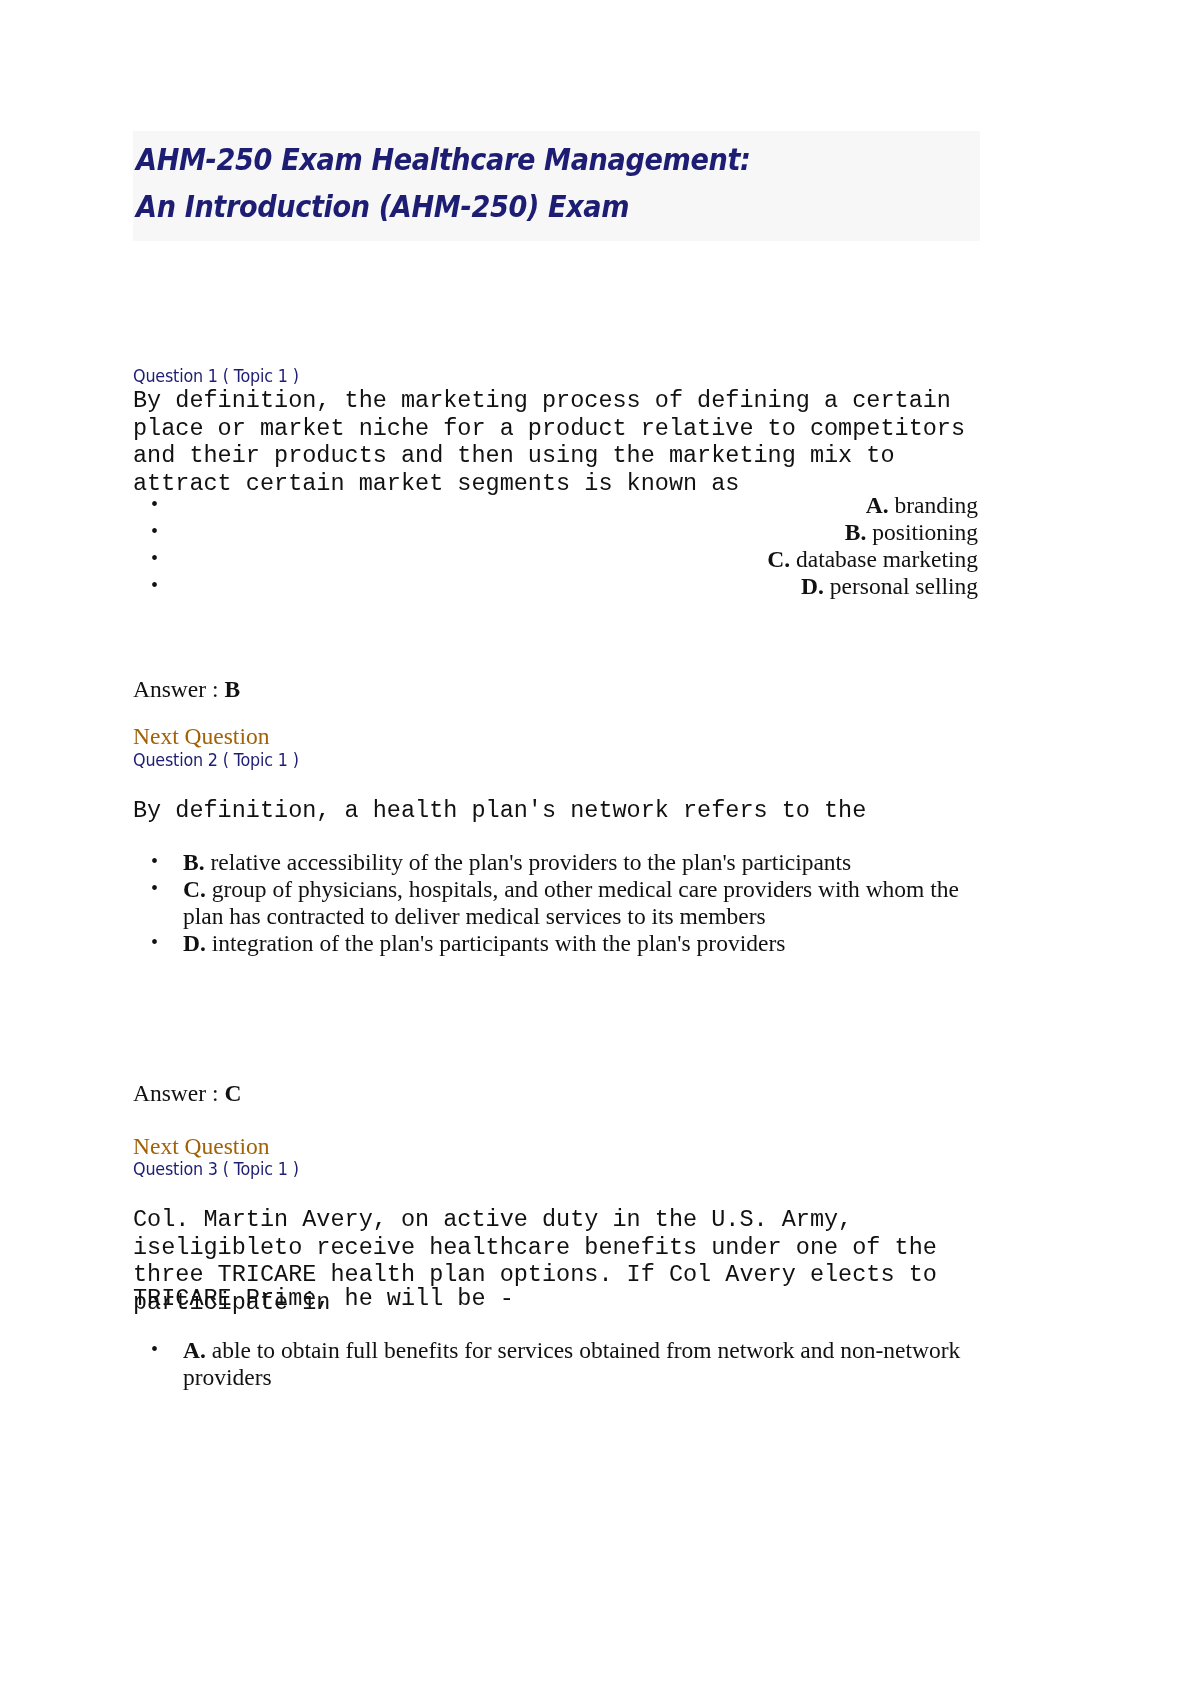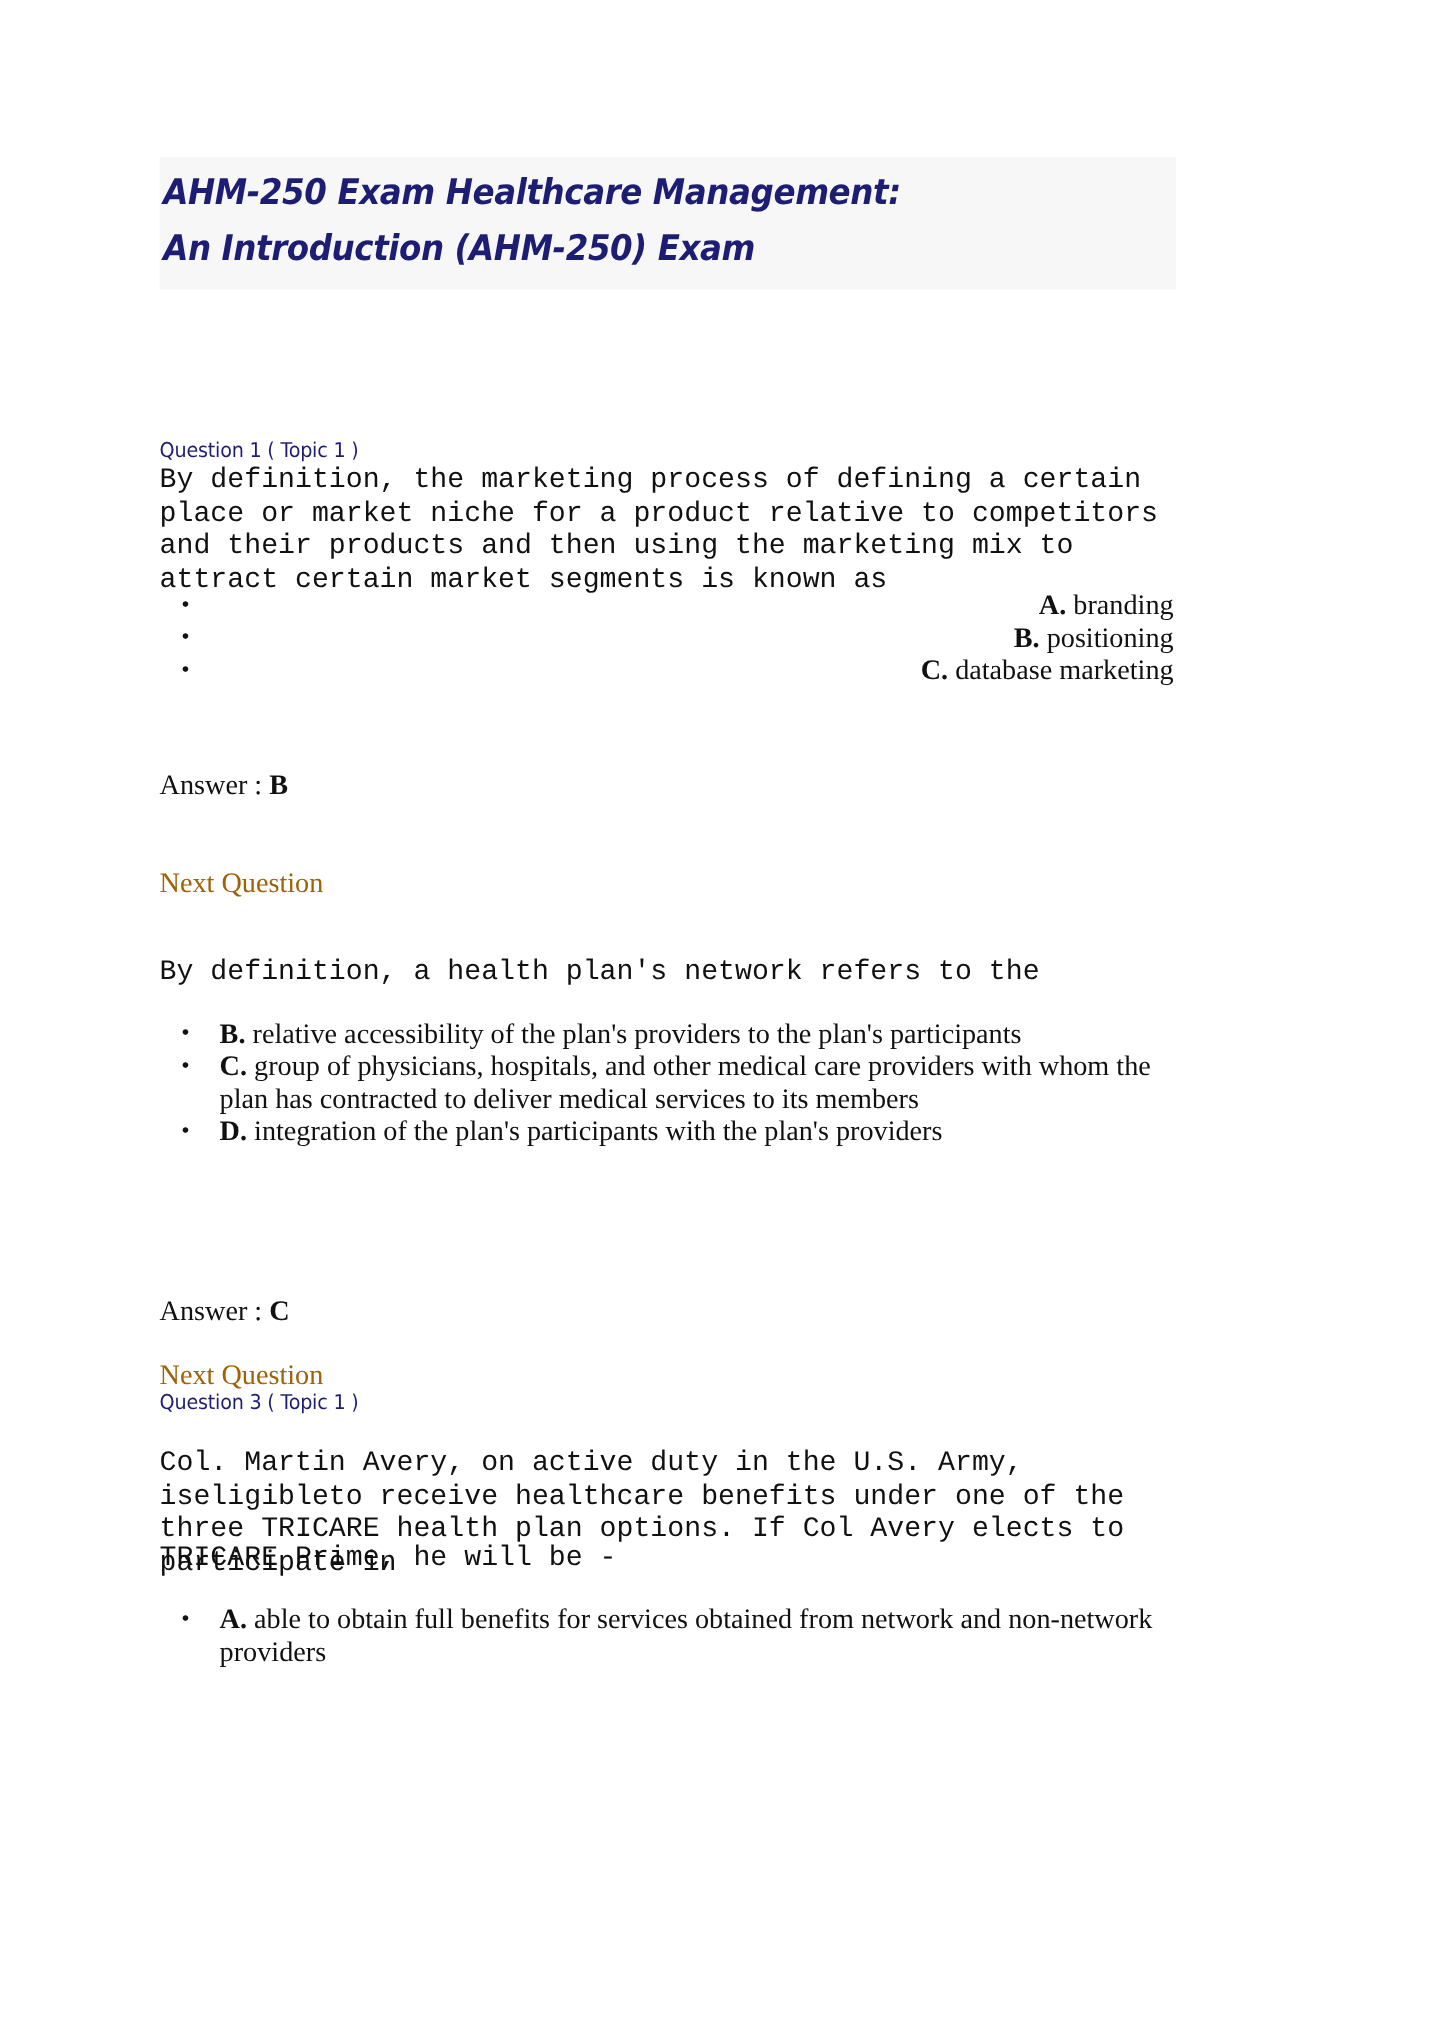--- a/index.html
+++ b/index.html
@@ -136,31 +136,38 @@
         <span>branding</span>
       </li>
       <li>
         <span class="opt-letter">B.</span>
         <span>positioning</span>
       </li>
       <li>
         <span class="opt-letter">C.</span>
         <span>database marketing</span>
       </li>
+      <li>
+        <span class="opt-letter">D.</span>
+        <span>personal selling</span>
+      </li>
     </ul>
   </div>
 
-  <div class="blk" style="top:642px;">
+  <div class="blk" style="top:676px;">
     <div class="answer-line"><span>Answer : </span><span class="answer-letter">B</span></div>
   </div>
 
   <div class="blk" style="top:723px;">
     <div class="next-question">Next Question</div>
   </div>
 
+  <div class="blk" style="top:748px;">
+    <div class="q-header">Question 2 ( Topic 1 )</div>
+  </div>
 
   <div class="blk" style="top:797px;">
     <div class="q-body">By definition, a health plan's network refers to the</div>
   </div>
 
   <div class="blk" style="top:849px;">
     <ul class="options">
       <li>
         <span class="opt-letter">B.</span>
         <span>relative accessibility of the plan's providers to the plan's participants</span>

